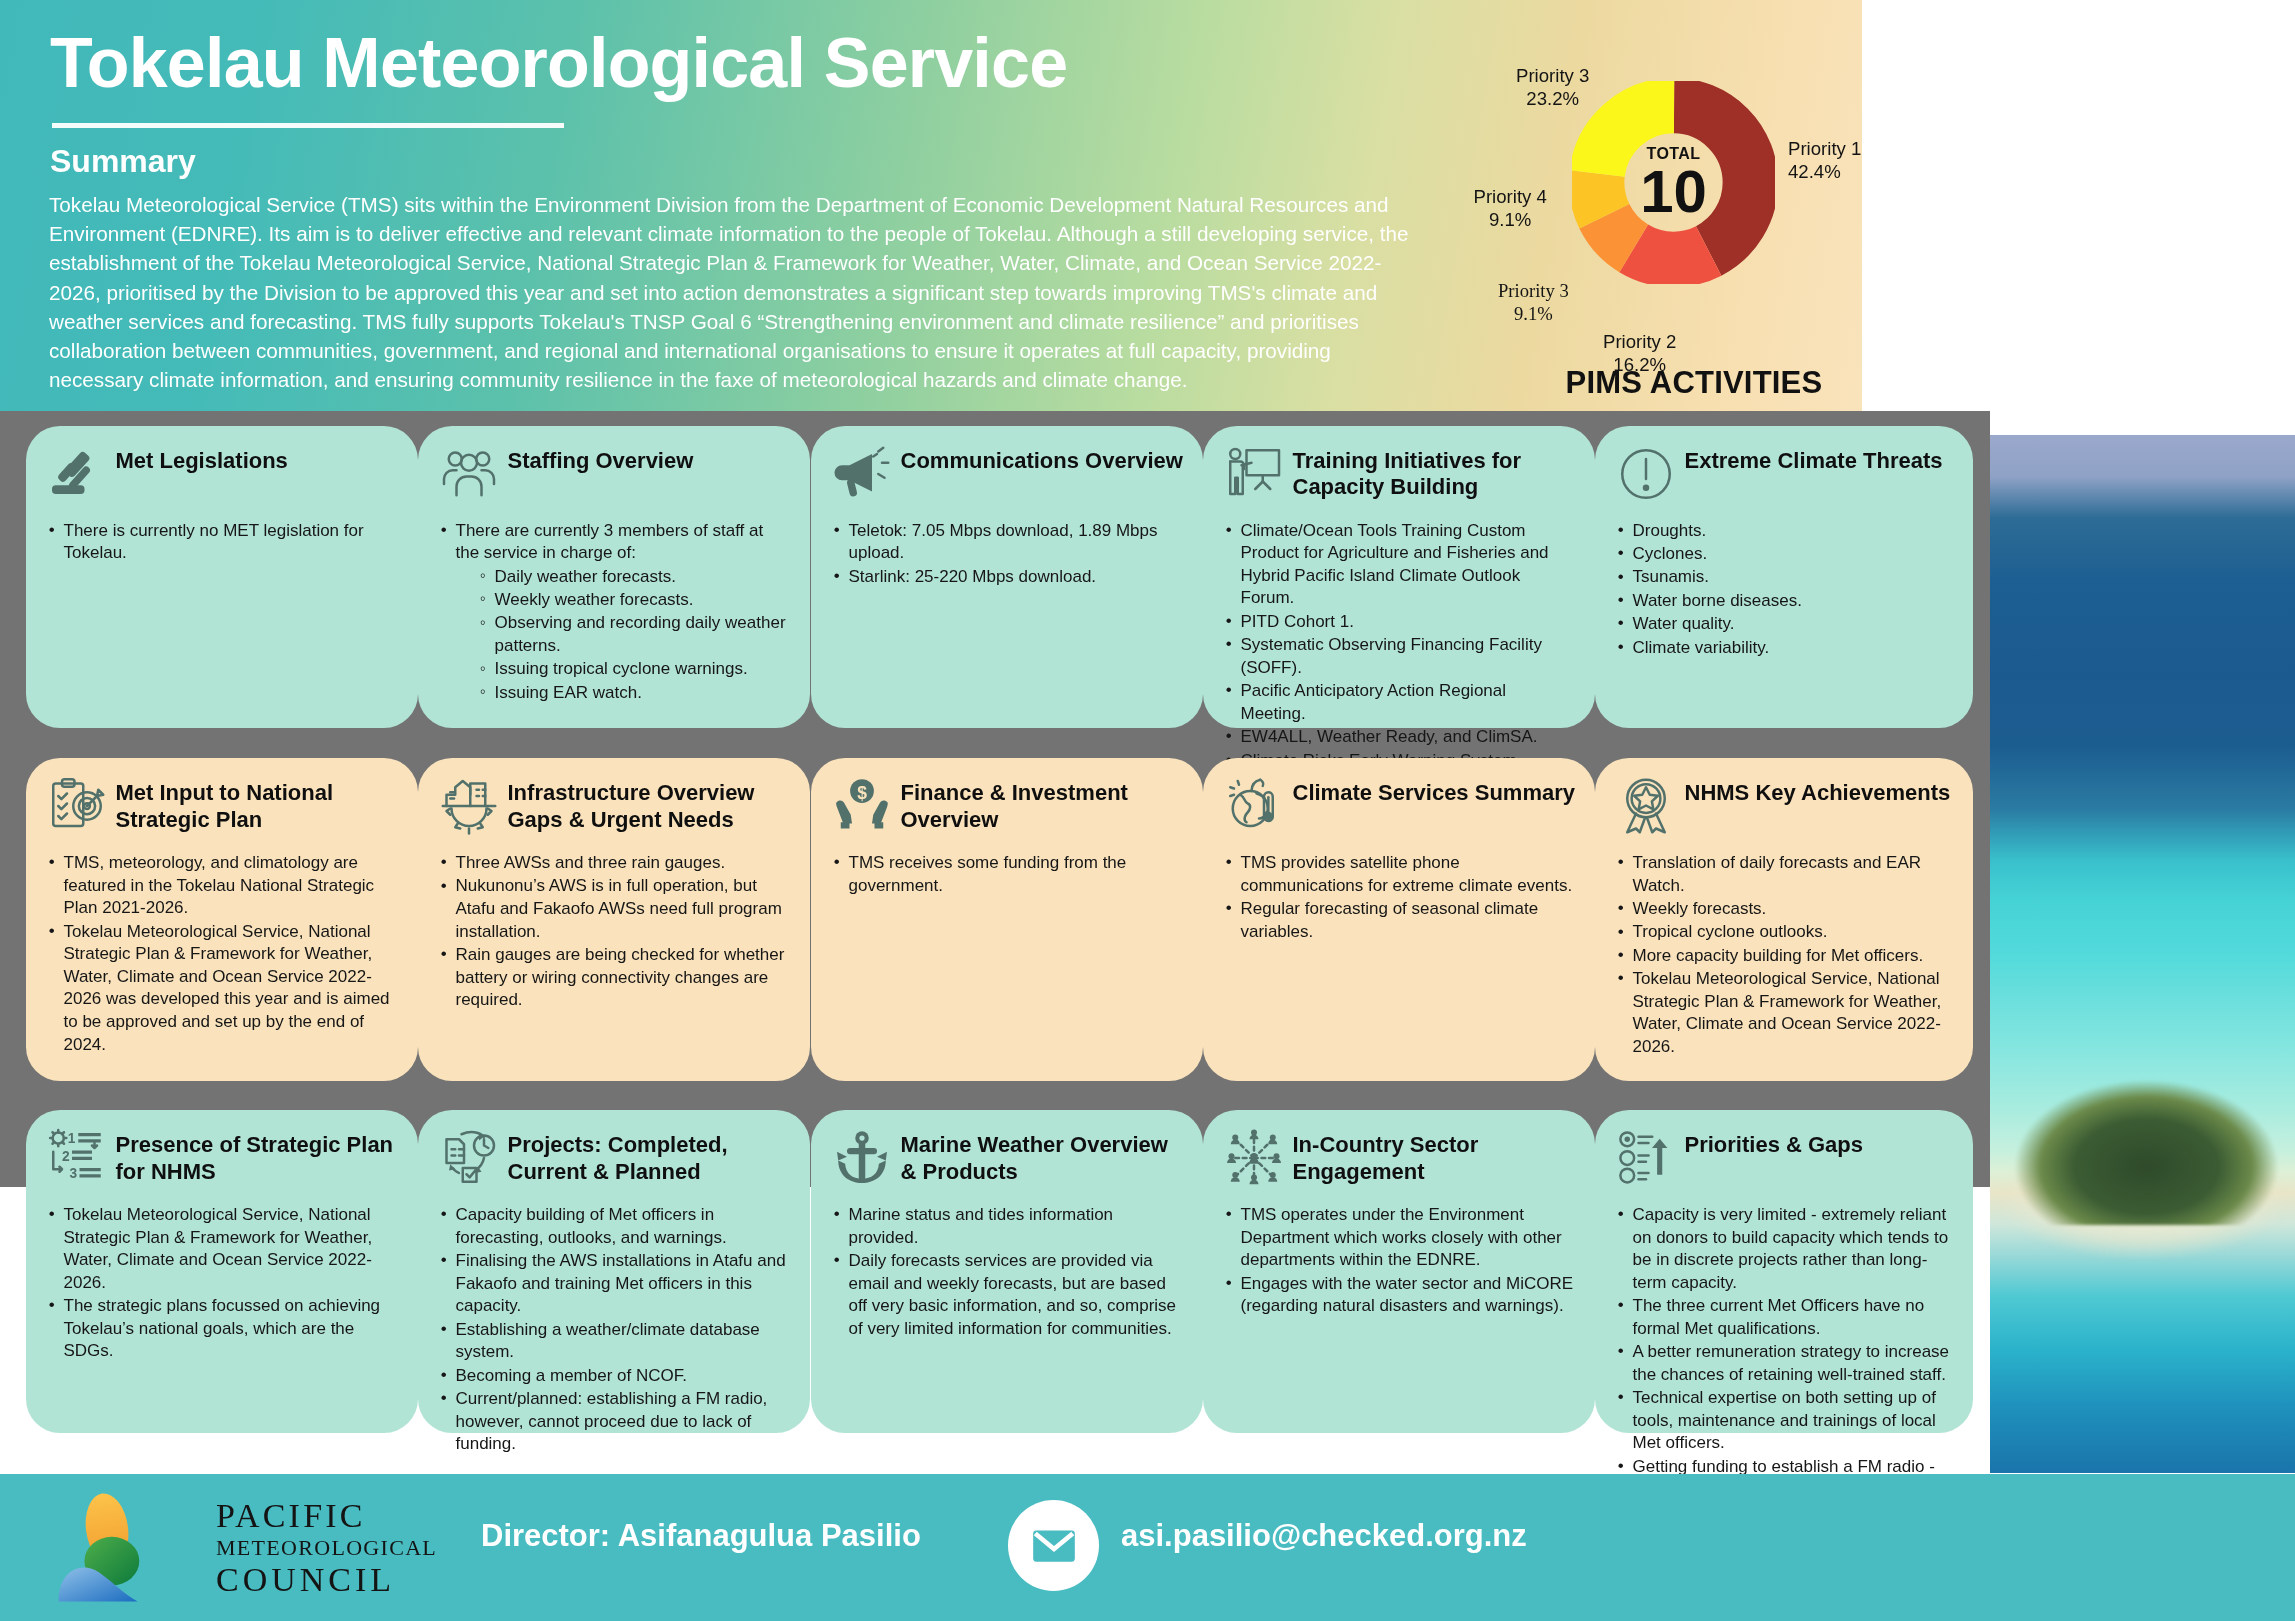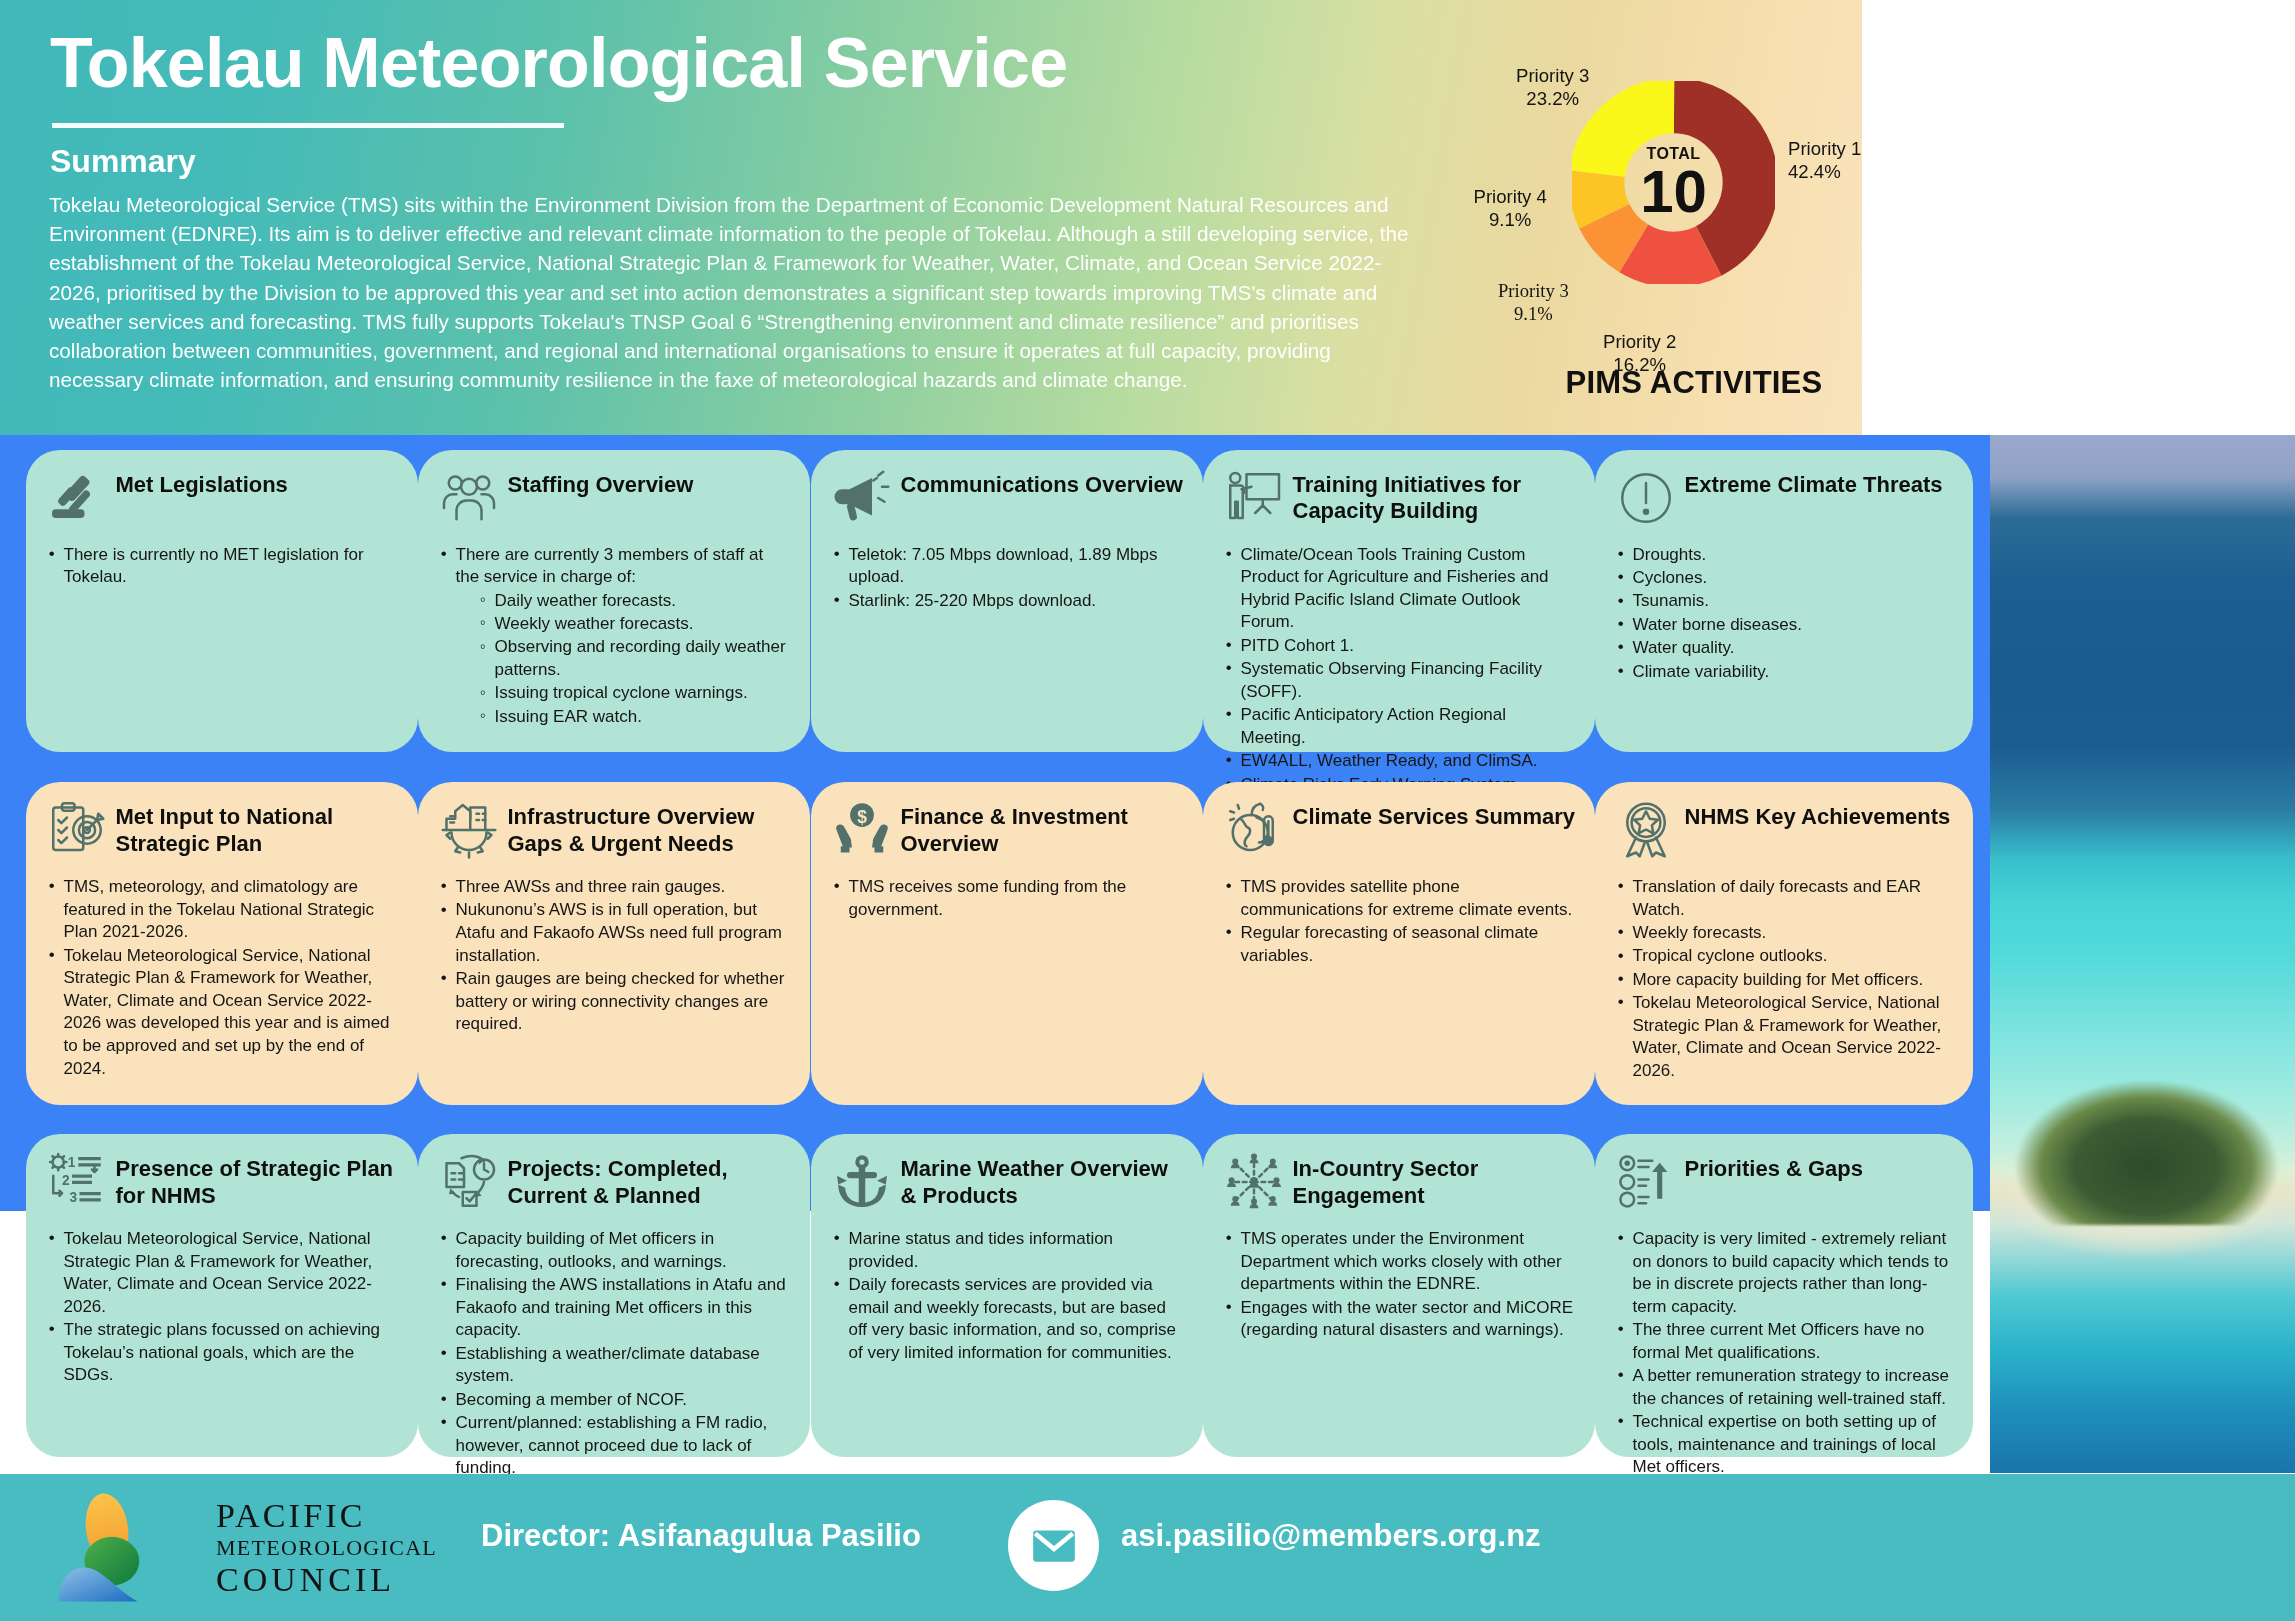--- a/index.html
+++ b/index.html
@@ -86,21 +86,21 @@
     background: radial-gradient(ellipse at 50% 60%, #2e4a2a 0%, #3b5c33 38%, #6b8a4a 56%, rgba(120,150,90,0) 70%);
     filter: blur(1.6px);
   }
   #photo-beach {
     position: absolute; left: 11.3px; top: 70%; width: 285px; height: 97px;
     background: radial-gradient(ellipse at 50% 40%, rgba(244,238,214,.95) 0%, rgba(238,232,205,.6) 48%, rgba(238,232,205,0) 72%);
     filter: blur(2.4px);
   }
 
   
-  #grid { position: absolute; left: 0; top: 435px; width: 1990px; height: 776px; background: #3b82f6; }
+  #grid { position: absolute; left: 0; top: 411px; width: 1990px; height: 776px; background: #737373; }
   .card {
     position: absolute; border-radius: 34px; padding: 18px 19.5px 14.6px 19.5px;
   }
   .card.teal  { background: #b2e4d6; }
   .card.amber { background: #fae3bc; }
   .card-head { position: relative; min-height: 63px; }
   .card-icon {
     position: absolute; left: 1.6px; top: 0px; width: 60px; height: 60px;
     color: #52716b;
   }
@@ -701,17 +701,17 @@
       <div id="pmc-line2">METEOROLOGICAL</div>
       <div id="pmc-line3">COUNCIL</div>
     </div>
     <div id="director">Director: Asifanagulua Pasilio</div>
     <div id="mail-icon">
       <svg viewBox="0 0 24 24" fill="none" stroke="currentColor" stroke-width="2">
         <rect x="2" y="4.5" width="20" height="15" rx="1.5" fill="currentColor" stroke="none"></rect>
         <path d="M3 6 L12 13.5 L21 6" stroke="#ffffff" stroke-width="2.2" fill="none"></path>
       </svg>
     </div>
-    <div id="email">asi.pasilio@members.org.nz</div>
+    <div id="email">asi.pasilio@checked.org.nz</div>
   </div>
 
 </div>
 
 
 </body></html>

